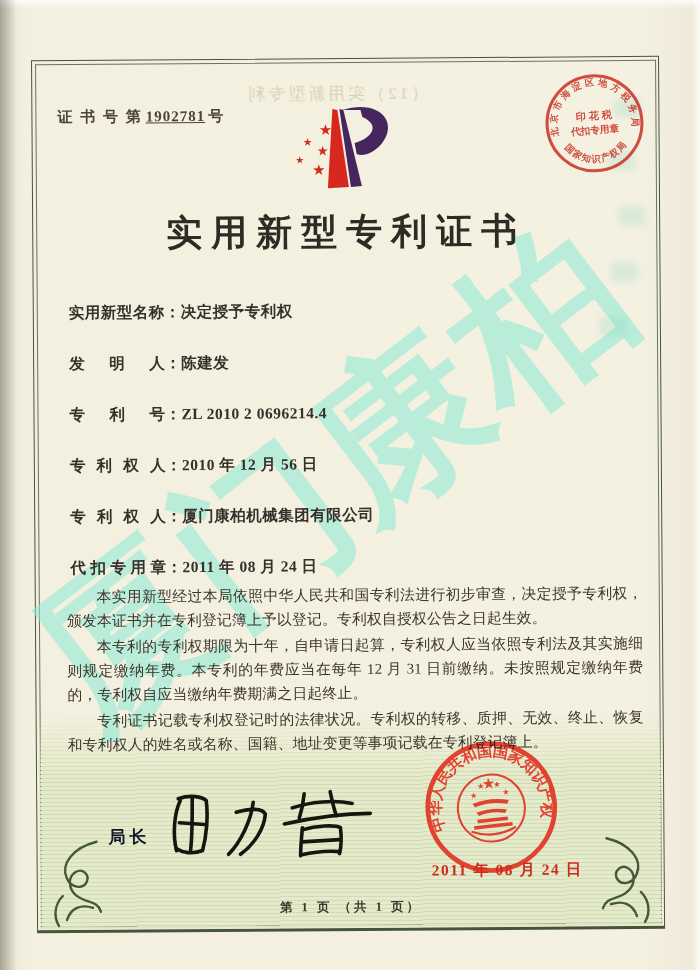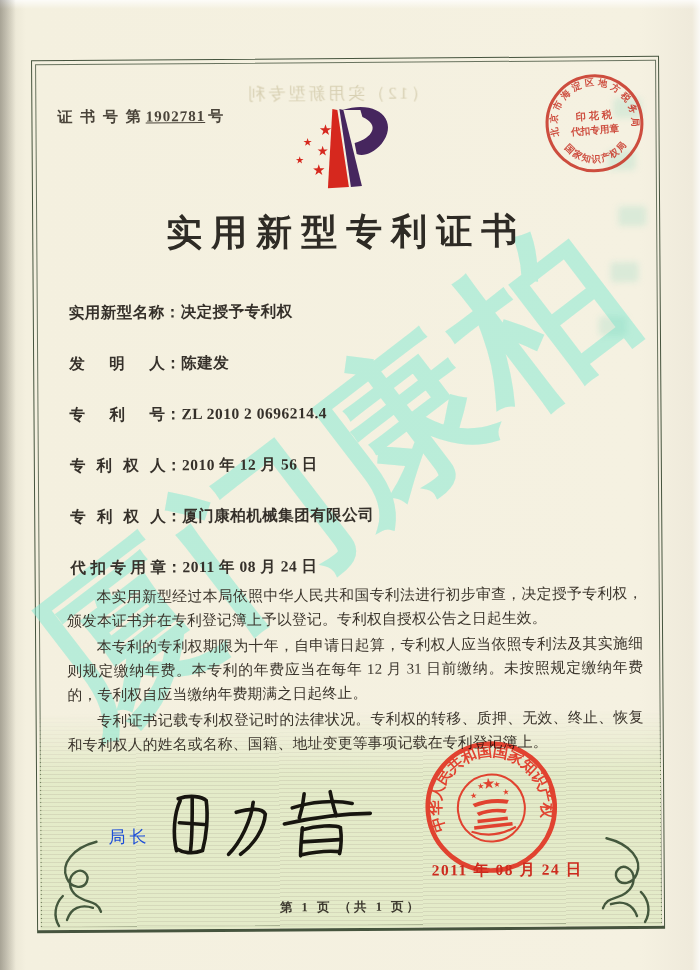--- a/index.html
+++ b/index.html
@@ -49,22 +49,22 @@
   .logo{position:absolute;left:295px;top:94px;width:115px;height:100px;}
   .title{position:absolute;left:34px;width:628px;top:208px;text-align:center;
     font-size:36px;font-weight:700;letter-spacing:9px;color:#2e2b25;}
   .fields{position:absolute;left:70px;top:300px;right:60px;font-size:15.5px;
     font-weight:700;color:#35302a;}
   .field{margin-bottom:28px;line-height:22px;letter-spacing:.5px;}
   .field .lbl{display:inline-block;width:96px;text-align:justify;text-align-last:justify;font-family:Liberation Mono, monospace;}
   .paras{position:absolute;left:66px;right:58px;top:583px;font-size:14.8px;
     line-height:24px;color:#3b352c;text-align:justify;letter-spacing:.2px;}
   .paras p{margin:0 0 2px 0;text-indent:2em;}
-  .sig-label{position:absolute;left:106px;top:824px;font-size:17px;font-weight:400;
-    color:#1d4ed8;letter-spacing:4px;z-index:3;}
+  .sig-label{position:absolute;left:106px;top:824px;font-size:17px;font-weight:700;
+    color:#0f172a;letter-spacing:4px;z-index:3;}
   .sig-svg{position:absolute;left:150px;top:778px;z-index:3;}
   .stamp-top{position:absolute;left:546px;top:74px;width:102px;height:102px;
     opacity:.9;mix-blend-mode:multiply;transform:rotate(-4deg);z-index:4;}
   .seal{position:absolute;left:421px;top:740px;width:136px;height:136px;
     opacity:.93;mix-blend-mode:multiply;transform:rotate(-6deg);z-index:4;}
   .seal-date{position:absolute;left:429px;top:861px;font-size:15.5px;font-weight:700;
     color:#cd2b1e;letter-spacing:1.5px;z-index:5;}
   .footer{position:absolute;left:34px;width:628px;top:899px;text-align:center;
     font-size:12.5px;font-weight:700;color:#3c382e;letter-spacing:3px;z-index:3;}
   .ornament{position:absolute;z-index:3;}

